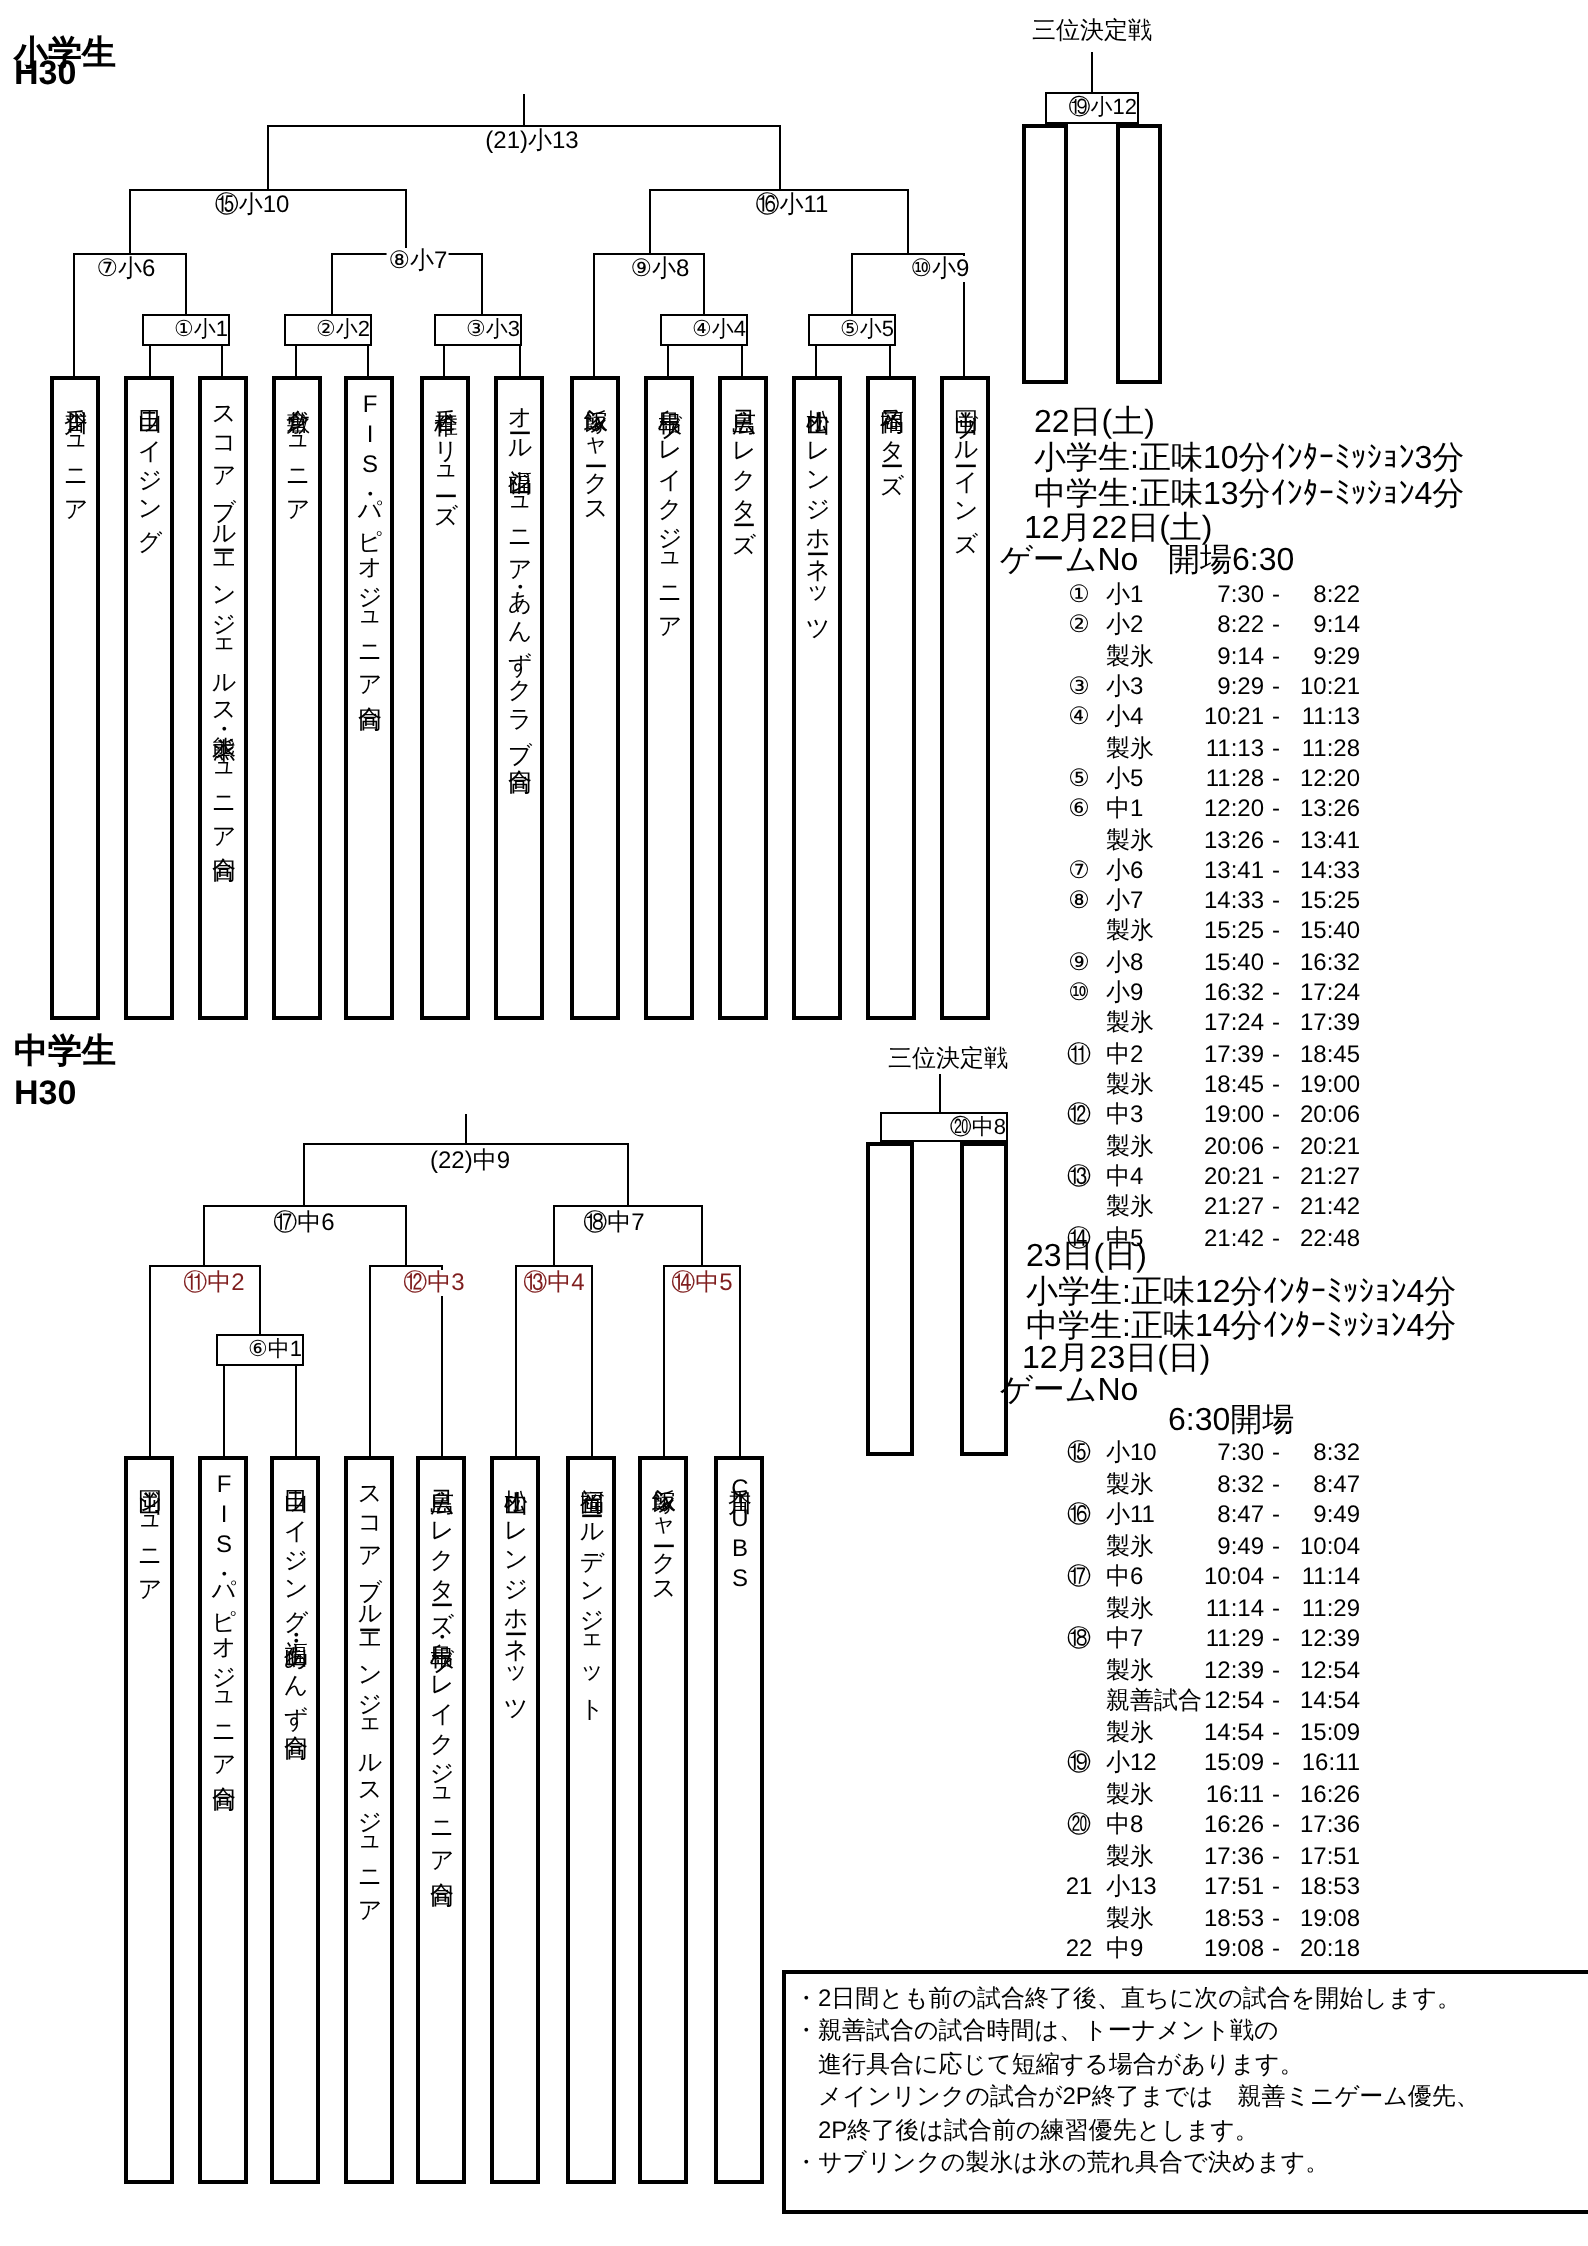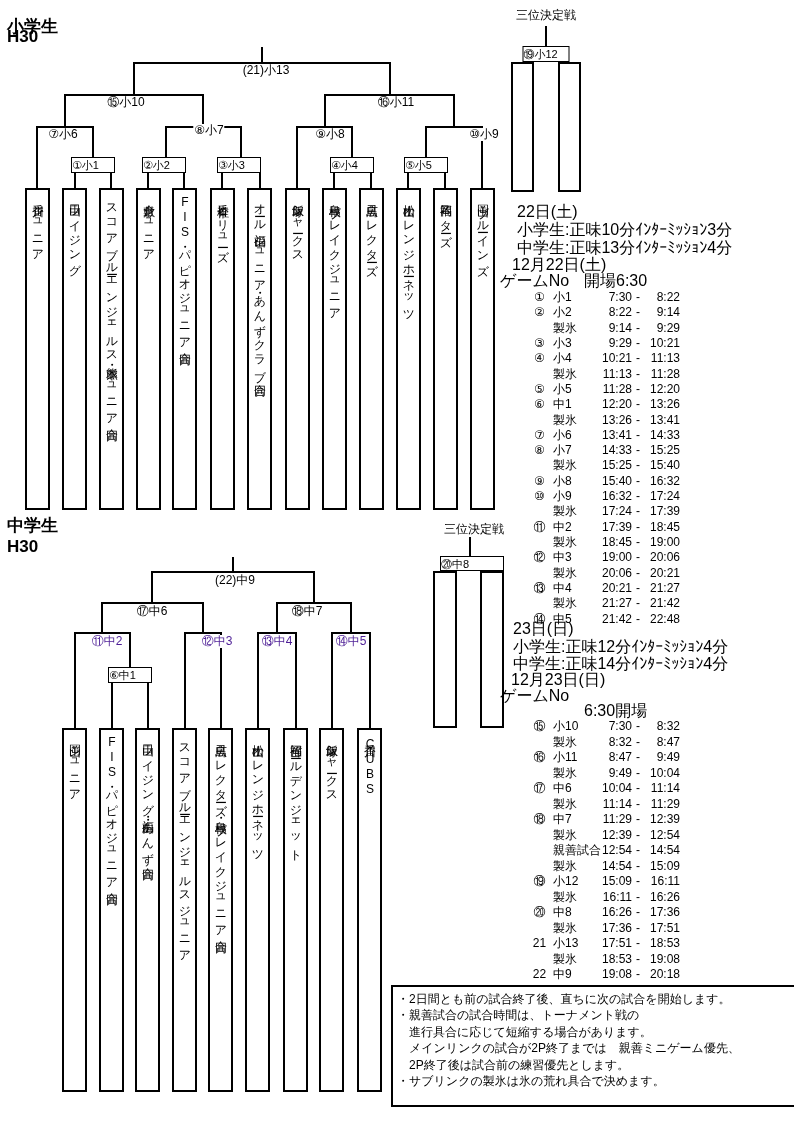--- a/index.html
+++ b/index.html
@@ -10,22 +10,22 @@
   .sec-title{position:absolute;font-size:17px;font-weight:bold;line-height:20px;white-space:nowrap}
   .team{position:absolute;width:25px;border:2px solid #000;background:#fff;
         writing-mode:vertical-rl;text-orientation:upright;
         font-size:12px;line-height:21px;letter-spacing:1px;padding-top:5px;white-space:nowrap}
   .te{top:188px;height:322px}
   .tj{top:728px;height:364px}
   .tp-box{position:absolute;border:2px solid #000;background:#fff}
   .mlabel{position:absolute;transform:translateX(-50%);font-size:12px;line-height:13px;
           white-space:nowrap;background:#fff;padding:0 1px}
   .mbox{position:absolute;transform:translateX(-50%);width:44px;height:16px;border:1px solid #000;
-        background:#fff;font-size:11px;line-height:14px;text-align:left;white-space:nowrap}
-  .red{color:#4c1d95}
+        background:#fff;font-size:11px;line-height:14px;text-align:right;white-space:nowrap}
+  .red{color:#7f1d1d}
   .tp-title{position:absolute;font-size:12px;line-height:14px;white-space:nowrap}
   .sched-h{position:absolute;font-size:16px;line-height:14px;white-space:nowrap}
   .rows{position:absolute;left:526px;width:160px}
   .srow{display:flex;height:15.32px;font-size:12px;line-height:14px;white-space:nowrap}
   .rows2 .srow{height:15.5px}
   .c-no{width:27px;text-align:center}
   .c-name{width:45px}
   .c-start{width:34px;text-align:right}
   .c-dash{width:12px;text-align:center}
   .c-end{width:36px;text-align:right}
@@ -63,21 +63,21 @@
 <div class="team te" style="left:470px">岡山ブルーインズ</div>
 
 <div class="mbox" style="left:93px;top:157px">①小1</div>
 <div class="mbox" style="left:164px;top:157px">②小2</div>
 <div class="mbox" style="left:239px;top:157px">③小3</div>
 <div class="mbox" style="left:352px;top:157px">④小4</div>
 <div class="mbox" style="left:426px;top:157px">⑤小5</div>
 <div class="mlabel" style="left:63px;top:128px">⑦小6</div>
 <div class="mlabel" style="left:209px;top:124px">⑧小7</div>
 <div class="mlabel" style="left:330px;top:128px">⑨小8</div>
-<div class="mlabel" style="left:484px;top:128px">⑩小9</div>
+<div class="mlabel" style="left:470px;top:128px">⑩小9</div>
 <div class="mlabel" style="left:126px;top:96px">⑮小10</div>
 <div class="mlabel" style="left:396px;top:96px">⑯小11</div>
 <div class="mlabel" style="left:266px;top:64px">(21)小13</div>
 
 <div class="tp-title" style="left:516px;top:8px">三位決定戦</div>
 <div class="mbox" style="left:546px;top:46px;width:47px">⑲小12</div>
 <div class="tp-box" style="left:511px;top:62px;width:23px;height:130px"></div>
 <div class="tp-box" style="left:558px;top:62px;width:23px;height:130px"></div>
 
 <div class="team tj" style="left:62px">岡山ジュニア</div>

